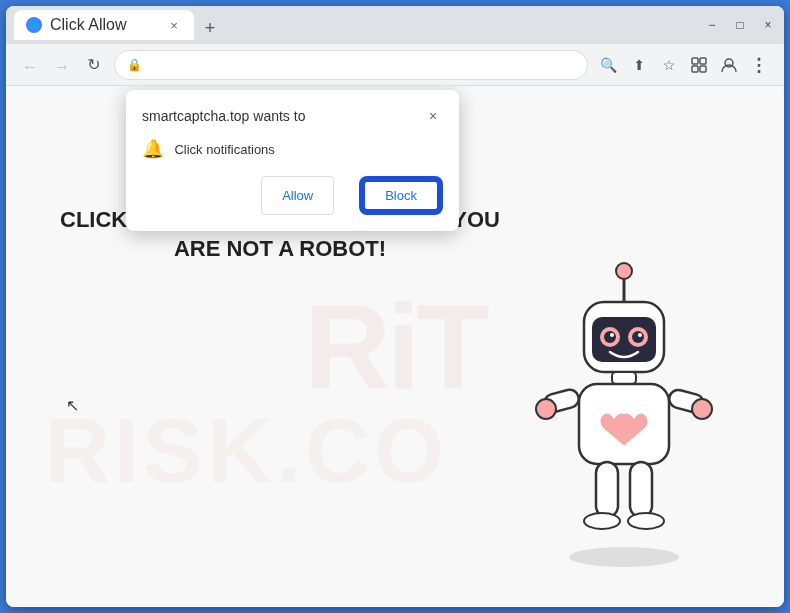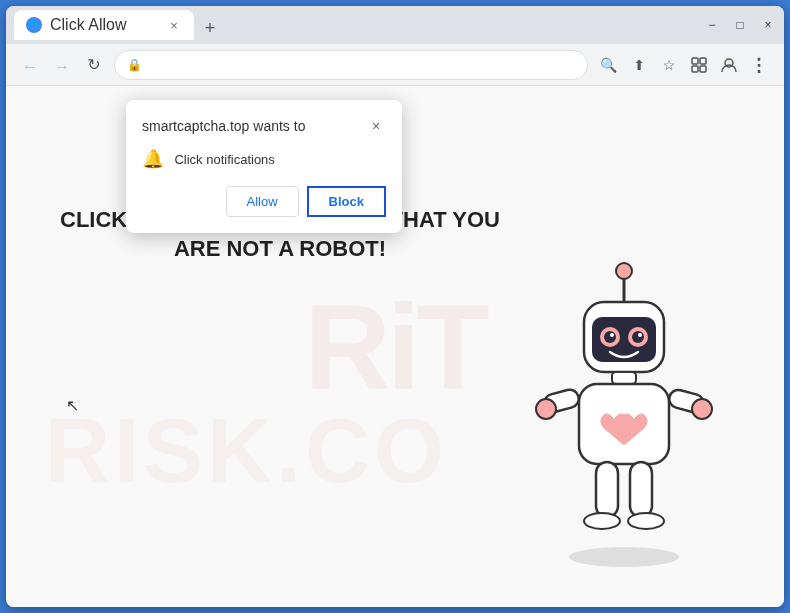--- a/index.html
+++ b/index.html
@@ -218,27 +218,26 @@
       right: 60px;
       bottom: 20px;
       width: 200px;
       height: 340px;
     }
     
     .notification-popup {
       position: absolute;
       top: 4px;
       left: 120px;
-      width: 276px;
+      width: 333px;
       background: #fff;
       border-radius: 8px;
       box-shadow: 0 4px 20px rgba(0,0,0,0.25);
       padding: 16px;
       z-index: 10;
-      margin-top: 10px;
     }
     .popup-header {
       display: flex;
       align-items: center;
       justify-content: space-between;
       margin-bottom: 12px;
     }
     .popup-title {
       font-size: 14px;
       color: #333;
@@ -263,42 +262,42 @@
     .bell-icon {
       font-size: 18px;
       color: #555;
     }
     .popup-notification-text {
       font-size: 13px;
       color: #333;
     }
     .popup-buttons {
       display: flex;
-      gap: 8px;
+      gap: 25px;
       justify-content: flex-end;
     }
     .btn-allow {
       background: #fff;
       border: 1px solid #dadce0;
       border-radius: 4px;
       padding: 6px 20px;
       font-size: 13px;
       color: #1a73e8;
       cursor: pointer;
       font-weight: 500;
     }
     .btn-block {
       background: #fff;
-      border: 2px solid #1d4ed8;
-      border-radius: 0;
+      border: 6px solid #1d4ed8;
+      border-radius: 8px;
       padding: 6px 20px;
       font-size: 13px;
       color: #1a73e8;
       cursor: pointer;
-      font-weight: 700;
+      font-weight: 400;
     }
     
     .robot-svg {
       width: 100%;
       height: 100%;
     }
     
     .cursor {
       position: absolute;
       left: 60px;

